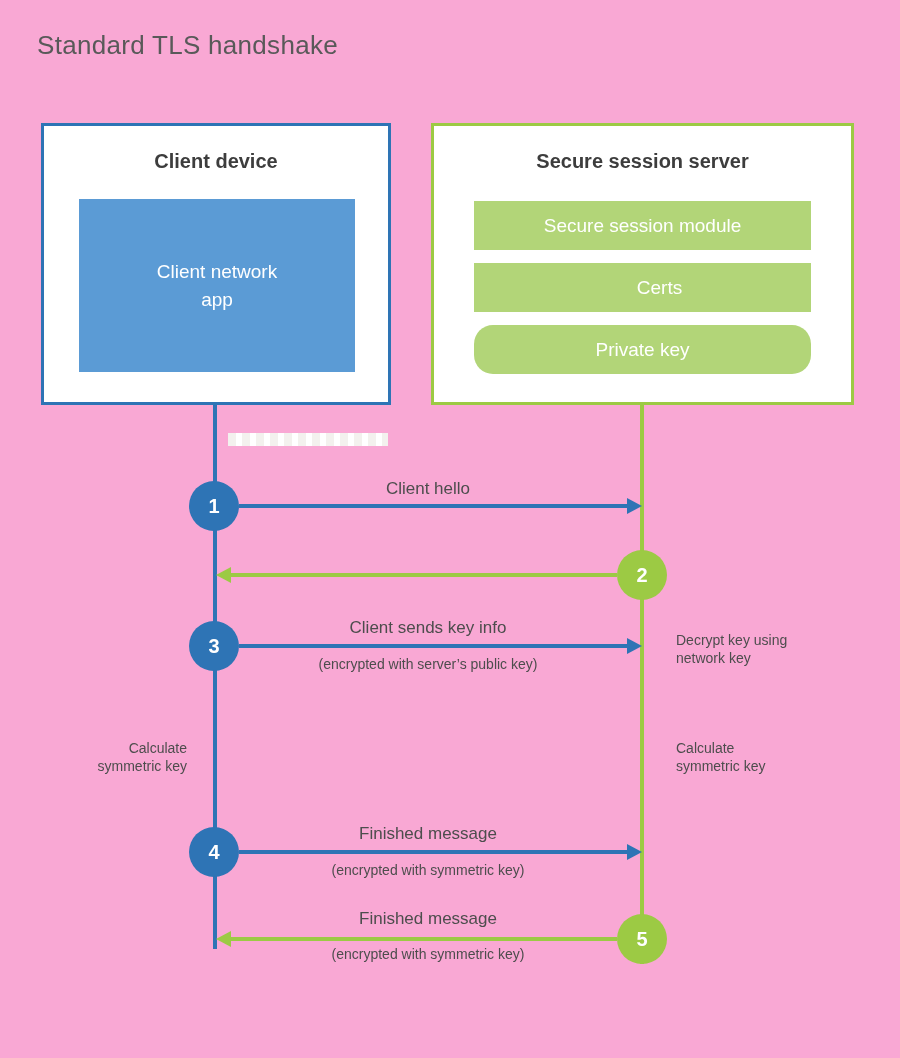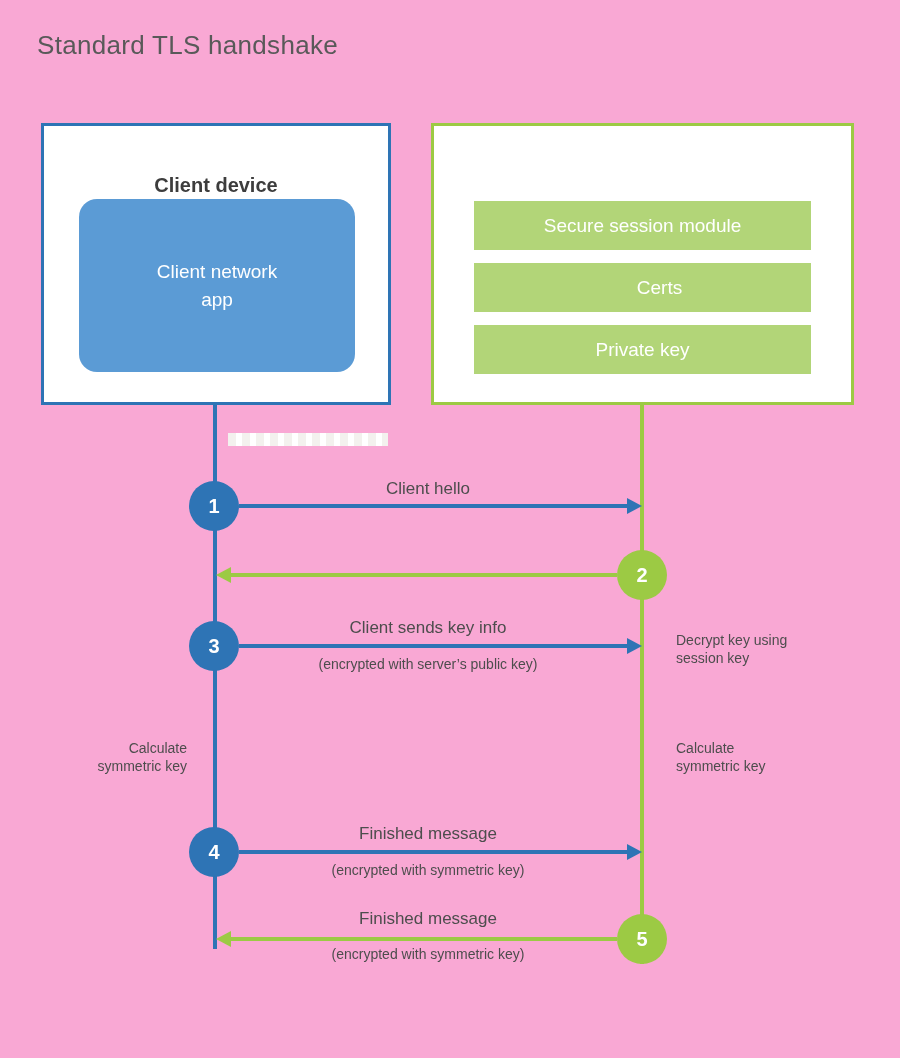--- a/index.html
+++ b/index.html
@@ -42,54 +42,52 @@
     border: 3px solid #9cca44;
   }
   .actor-title {
     position: absolute;
     left: 0; right: 0;
     top: 24px;
     text-align: center;
     font-size: 20px;
     font-weight: 700;
     color: #3d3d3d;
-    margin-top: 24px;
   }
   .app-box {
     position: absolute;
     left: 35px;
     top: 73px;
     width: 276px;
     height: 173px;
     background: #5b9bd5;
     display: flex;
     align-items: center;
     justify-content: center;
     text-align: center;
     color: #ffffff;
     font-size: 19px;
     line-height: 1.45;
-    border-radius: 18px;
   }
   .app-box .wrap-150 { width: 150px; }
   .server-bar {
     position: absolute;
     left: 40px;
     width: 337px;
     height: 49px;
     background: #b2d578;
     display: flex;
     align-items: center;
     justify-content: center;
     color: #ffffff;
     font-size: 19px;
   }
   .server-bar.b1 { top: 75px; }
   .server-bar.b2 { top: 137px; padding-left: 34px; }
-  .server-bar.b3 { top: 199px; }
+  .server-bar.b3 { top: 199px; border-radius: 19px; }
   
   .lifeline { position: absolute; width: 4px; }
   .lifeline.blue  { left: 213px; top: 403px; height: 546px; background: #2e74b5; }
   .lifeline.green { left: 640px; top: 403px; height: 561px; background: #9cca44; }
   
   .ghost-dashes {
     position: absolute;
     left: 228px; top: 433px;
     width: 160px; height: 13px;
     background: repeating-linear-gradient(90deg, #f3f1ee 0px, #f3f1ee 8px, #ffffff 8px, #ffffff 14px);
@@ -147,20 +145,21 @@
   <div class="page-title">Standard TLS handshake</div>
 
   <div class="actor-box client">
     <div class="actor-title">Client device</div>
     <div class="app-box">
       <div class="wrap-150">Client network app</div>
     </div>
   </div>
 
   <div class="actor-box server">
+    <div class="actor-title">Secure session server</div>
     <div class="server-bar b1">Secure session module</div>
     <div class="server-bar b2">Certs</div>
     <div class="server-bar b3">Private key</div>
   </div>
 
   <div class="lifeline blue"></div>
   <div class="lifeline green"></div>
   <div class="ghost-dashes"></div>
 
   <div class="msg" style="top:479px">Client hello</div>
@@ -170,21 +169,21 @@
 
   <div class="hline green" style="left:231px; top:573px; width:386px"></div>
   <div class="arrowhead left green" style="left:216px; top:567px"></div>
   <div class="badge green" style="left:617px; top:550px">2</div>
 
   <div class="msg" style="top:618px">Client sends key info</div>
   <div class="hline blue" style="left:239px; top:644px; width:390px"></div>
   <div class="arrowhead right blue" style="left:627px; top:638px"></div>
   <div class="badge blue" style="left:189px; top:621px">3</div>
   <div class="msg sub" style="top:656px">(encrypted with server’s public key)</div>
-  <div class="side-note" style="left:676px; top:632px; width:135px">Decrypt key using session key</div>
+  <div class="side-note" style="left:676px; top:632px; width:135px">Decrypt key using network key</div>
 
   <div class="side-note" style="left:87px; top:740px; width:100px; text-align:right">Calculate symmetric key</div>
   <div class="side-note" style="left:676px; top:740px; width:105px">Calculate symmetric key</div>
 
   <div class="msg" style="top:824px">Finished message</div>
   <div class="hline blue" style="left:239px; top:850px; width:390px"></div>
   <div class="arrowhead right blue" style="left:627px; top:844px"></div>
   <div class="badge blue" style="left:189px; top:827px">4</div>
   <div class="msg sub" style="top:862px">(encrypted with symmetric key)</div>
 

